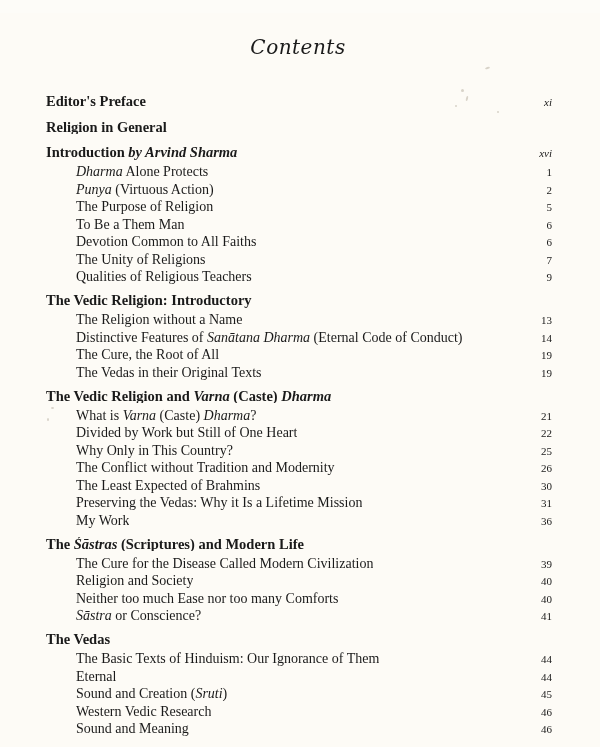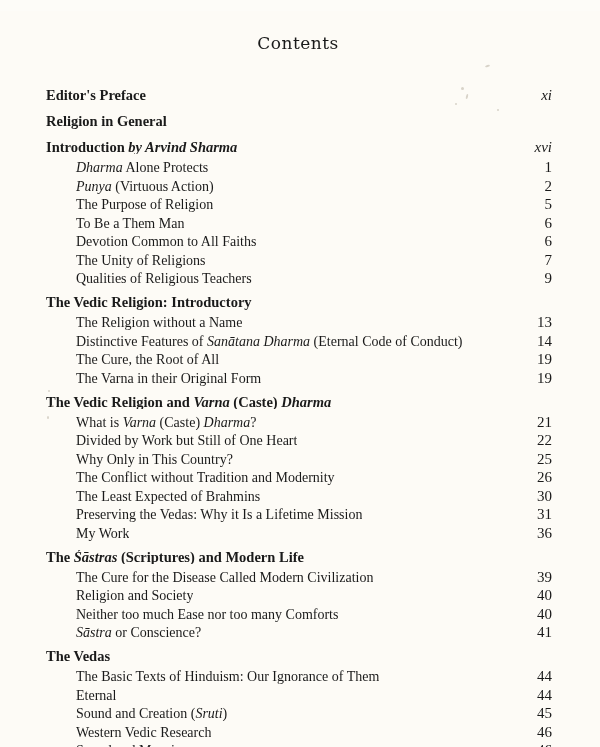--- a/index.html
+++ b/index.html
@@ -19,21 +19,22 @@
     position: relative;
     width: 600px;
     height: 747px;
     background: #fdfbf6;
     box-sizing: border-box;
     padding: 0 48px 0 44px;
   }
   .page-title {
     text-align: center;
     font-family: "DejaVu Serif", serif;
-    font-size: 17px;
+    font-style: italic;
+    font-size: 20px;
     letter-spacing: 0.5px;
     padding-top: 22px;
     padding-bottom: 2px;
     font-weight: normal;
   }
   .toc {
     margin-top: 24px;
   }
   .row {
     display: flex;
@@ -45,21 +46,21 @@
     flex: 0 1 auto;
     overflow: hidden;
   }
   .row .filler {
     flex: 1 1 auto;
   }
   .row .pg {
     flex: 0 0 auto;
     text-align: right;
     min-width: 26px;
-    font-size: 15px;
+    font-size: 11px;
   }
 
   
   .lvl-head {
     font-weight: bold;
     font-size: 14.5px;
     padding-top: 9px;
     padding-bottom: 2px;
   }
   .lvl-head .pg { font-weight: normal; font-style: italic; }
@@ -166,21 +167,21 @@
         <span class="label"><span>Distinctive Features of </span><span class="ital">Sanātana Dharma</span><span> (Eternal Code of Conduct)</span></span>
         <span class="filler"></span>
         <span class="pg">14</span>
       </div>
       <div class="row lvl-sub">
         <span class="label"><span>The Cure, the Root of All</span></span>
         <span class="filler"></span>
         <span class="pg">19</span>
       </div>
       <div class="row lvl-sub">
-        <span class="label"><span>The Varna in their Original Form</span></span>
+        <span class="label"><span>The Vedas in their Original Texts</span></span>
         <span class="filler"></span>
         <span class="pg">19</span>
       </div>
       <div class="row lvl-head">
         <span class="label"><span>The Vedic Religion and </span><span class="bold-ital">Varna</span><span> (Caste) </span><span class="bold-ital">Dharma</span></span>
         <span class="filler"></span>
         <span class="pg"></span>
       </div>
       <div class="row lvl-sub">
         <span class="label"><span>What is </span><span class="ital">Varna</span><span> (Caste) </span><span class="ital">Dharma</span><span>?</span></span>

